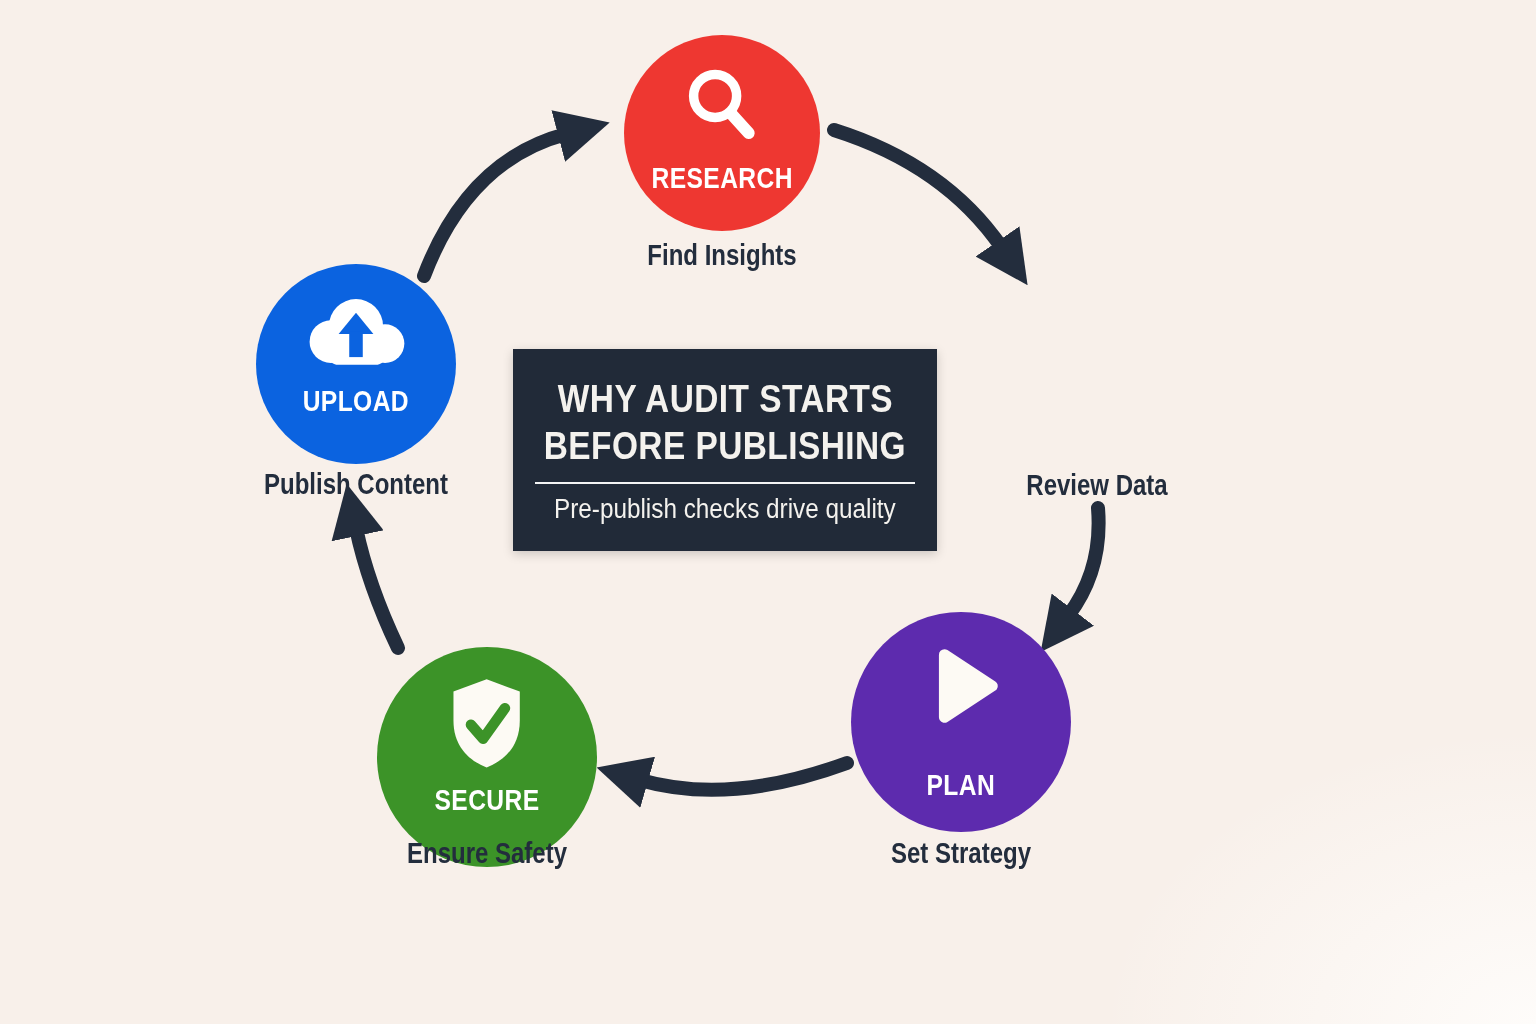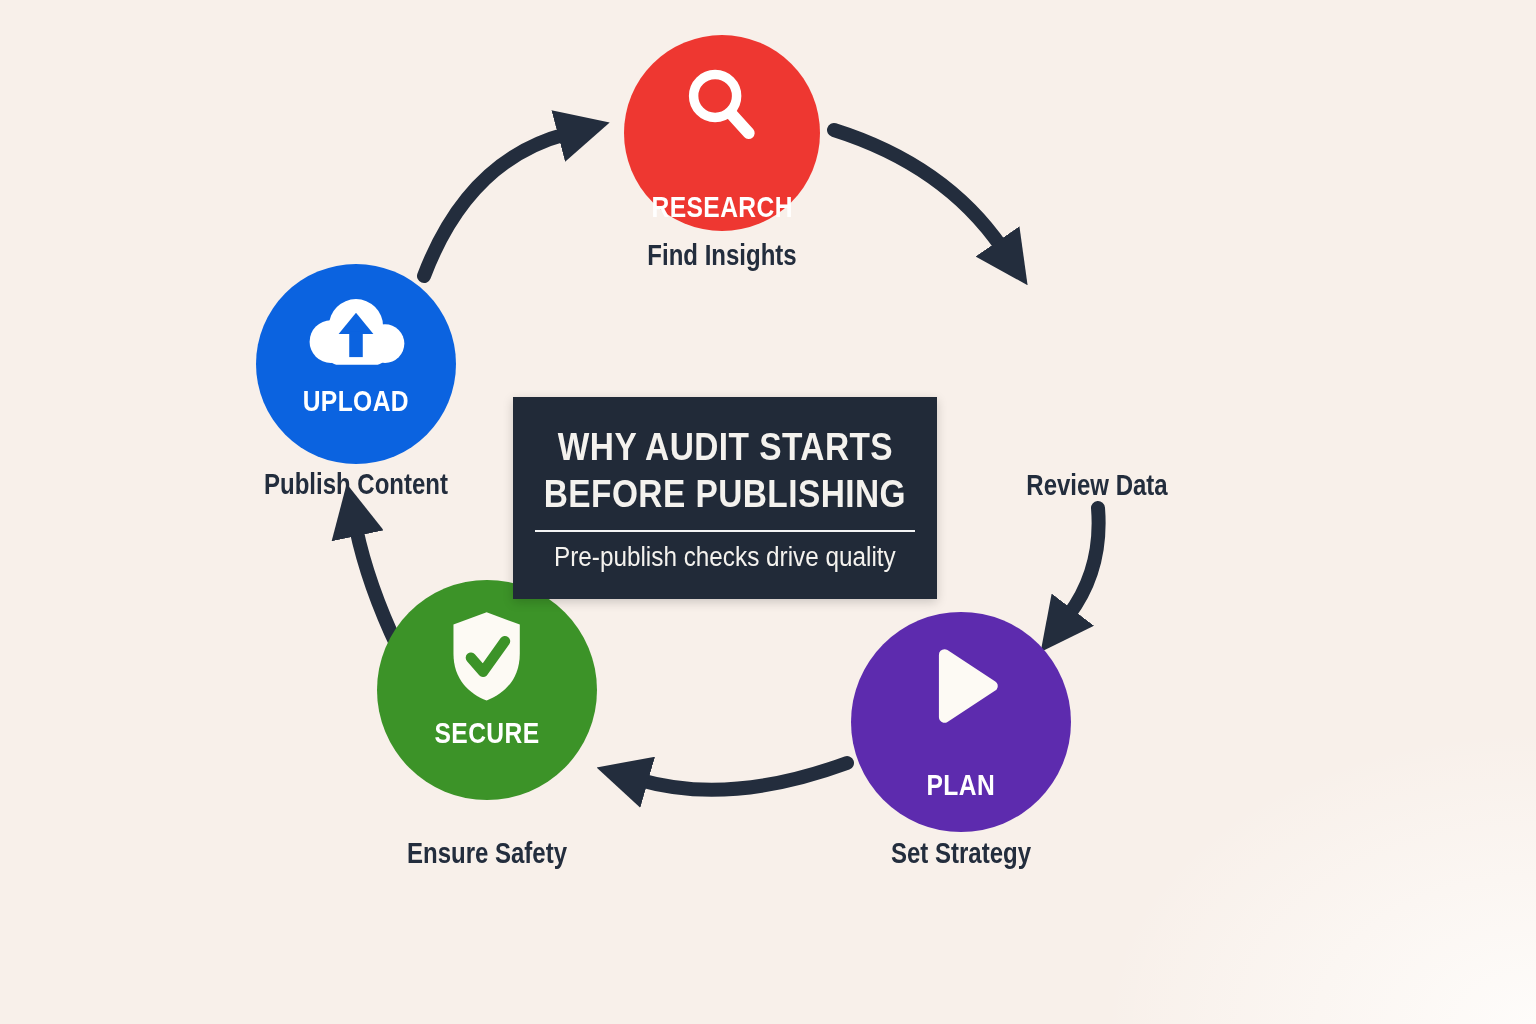--- a/index.html
+++ b/index.html
@@ -22,51 +22,50 @@
     color:#ffffff;font-weight:bold;font-size:30px;letter-spacing:.5px;
     transform:scaleX(.82);transform-origin:center;white-space:nowrap;
   }
   .caption{
     position:absolute;width:320px;text-align:center;
     color:#232d3d;font-weight:bold;font-size:30px;white-space:nowrap;
     transform:scaleX(.8);transform-origin:center;
   }
 
   
-  .n-research .circle{width:196px;height:196px;padding-top:30px;gap:29px;}
+  .n-research .circle{width:196px;height:196px;padding-top:30px;}
   .n-research{left:624px;top:35px;}
   .n-research .icon{height:86px;margin-bottom:10px;}
   .cap-research{left:562px;top:238px;}
 
   .n-analyze .circle{width:198px;height:198px;padding-top:30px;}
   .n-analyze{left:998px;top:263px;}
   .n-analyze .icon{height:84px;margin-bottom:10px;}
   .cap-analyze{left:937px;top:468px;}
 
   .n-plan .circle{width:220px;height:220px;padding-top:28px;gap:16px;}
   .n-plan{left:851px;top:612px;}
   .n-plan .icon{height:92px;margin-bottom:20px;}
   .cap-plan{left:801px;top:836px;}
 
   .n-secure .circle{width:220px;height:220px;padding-top:28px;}
-  .n-secure{left:377px;top:580px;}
+  .n-secure{left:377px;top:647px;}
   .n-secure .icon{height:96px;margin-bottom:12px;}
   .cap-secure{left:327px;top:836px;}
 
   .n-upload .circle{width:200px;height:200px;padding-top:26px;}
   .n-upload{left:256px;top:264px;}
   .n-upload .icon{height:82px;margin-bottom:12px;}
   .cap-upload{left:196px;top:467px;}
 
   
   .center-box{
     position:absolute;left:513px;top:349px;width:424px;height:202px;
     display:flex;flex-direction:column;align-items:center;justify-content:center;
     box-shadow:0 3px 10px rgba(0,0,0,.18);
-    margin-top:48px;
   }
   .title-line{
     color:#f4f2ee;font-weight:bold;font-size:38px;line-height:47px;
     letter-spacing:.5px;white-space:nowrap;transform:scaleX(.88);transform-origin:center;
   }
   .divider{width:380px;height:2px;background:rgba(255,255,255,.95);margin:12px 0 10px 0;}
   .subtitle{
     color:#f4f2ee;font-size:27px;font-weight:400;white-space:nowrap;
     transform:scaleX(.9);transform-origin:center;
   }

